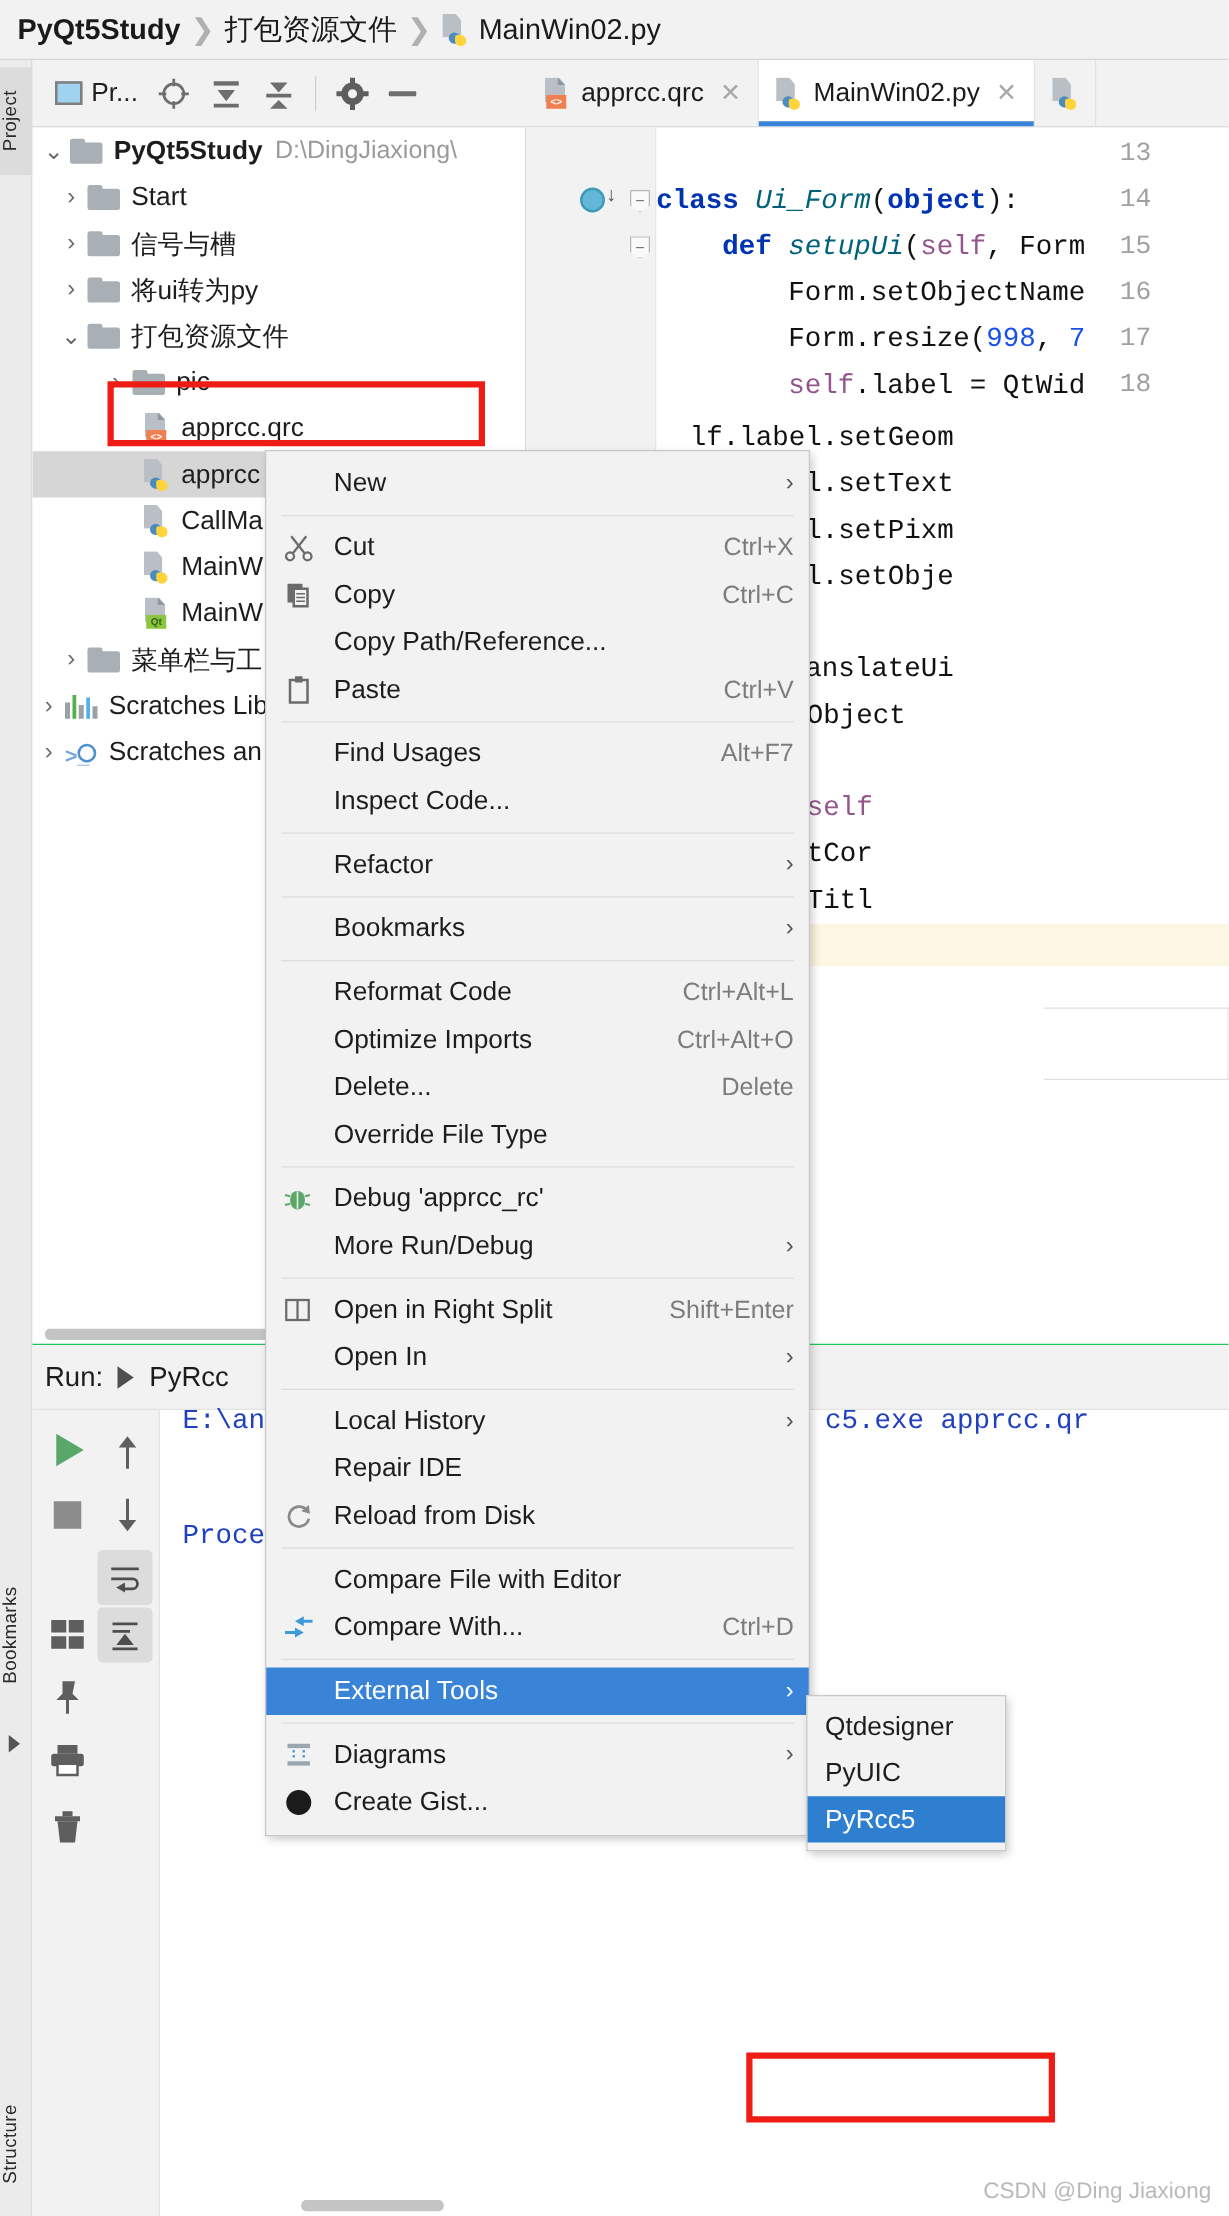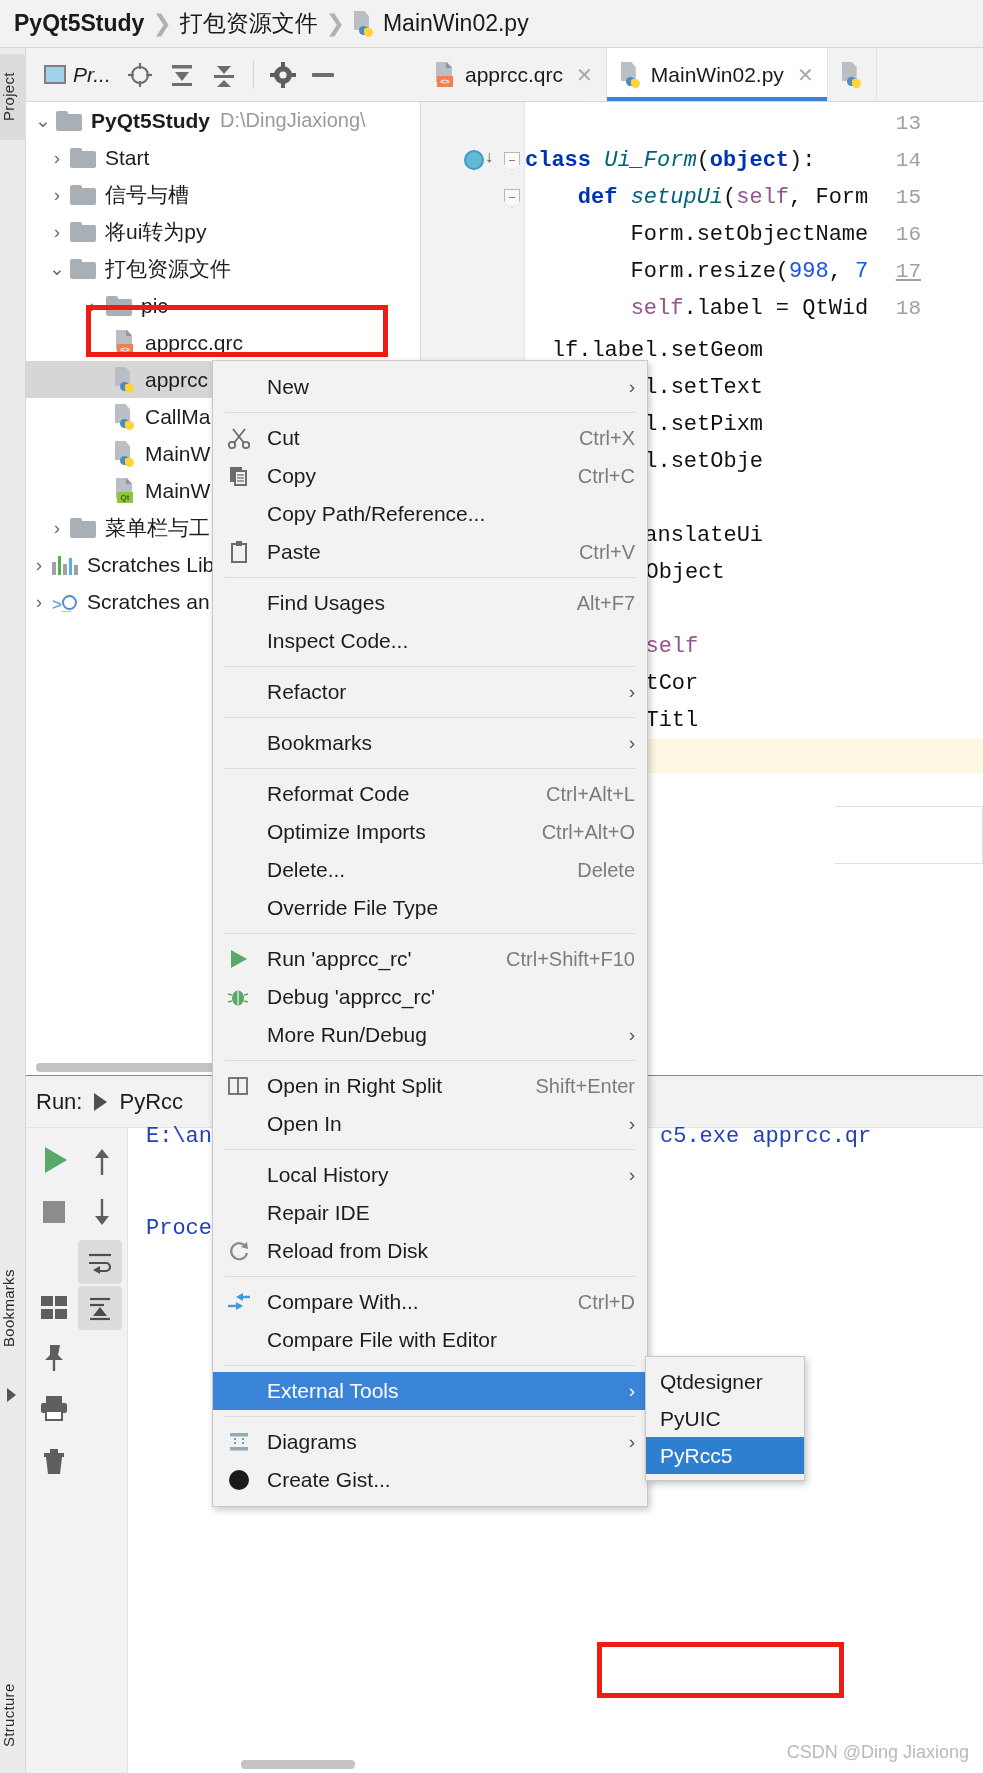--- a/index.html
+++ b/index.html
@@ -74,21 +74,21 @@
     border-top:7px solid transparent; border-bottom:7px solid transparent;
     border-left:9px solid #555;
   }
 
   
   .proj-toolbar{
     position:absolute; left:26px; top:48px; width:395px; height:54px;
     background:#f2f2f2; border-bottom:1px solid #d6d6d6;
     display:flex; align-items:center; gap:16px; padding-left:18px;
   }
-  .pt-item{ display:flex; align-items:center; gap:7px; cursor:default;font-style:italic; }
+  .pt-item{ display:flex; align-items:center; gap:7px; cursor:default; }
   .pt-label{ font-size:21px; color:#1f1f1f; }
   .pt-box{ width:22px;height:19px; border:2px solid #7f7f7f; background:#9fd3ef; }
   .sep-v{ width:1px; height:28px; background:#cfcfcf; }
   .minus-ic{ width:22px; height:4px; background:#6e6e6e; border-radius:1px;}
 
   
   .tabbar{
     position:absolute; left:421px; top:48px; width:562px; height:54px;
     background:#f2f2f2; border-bottom:1px solid #d6d6d6; display:flex; align-items:stretch;
   }
@@ -447,21 +447,21 @@
     <div class="scroll-thumb" style="left:10px; bottom:3px; width:200px;"></div>
   </div>
 
   <div class="editor">
     <div class="gutter"></div>
 
     <div class="lnum" style="top:10px;">13</div>
     <div class="lnum" style="top:47px;">14</div>
     <div class="lnum" style="top:84px;">15</div>
     <div class="lnum" style="top:121px;">16</div>
-    <div class="lnum" style="top:158px;text-decoration:underline;">17</div>
+    <div class="lnum" style="top:158px;">17</div>
     <div class="lnum" style="top:195px;">18</div>
 
     <div class="runmark" style="left:43px; top:48px;"></div>
     <div class="runmark-arrow" style="left:64px; top:46px;">↓</div>
     <div class="fold-mark" style="left:83px; top:50px;">−</div>
     <div class="fold-mark" style="left:83px; top:87px;">−</div>
 
     <div class="code" style="top:0px;">
 <span> </span>
     </div>
@@ -668,29 +668,20 @@
       <span class="mi-lbl">Delete...</span>
       <span class="mi-key">Delete</span>
     </div>
 
     <div class="mi">
       <span class="mi-ic"></span>
       <span class="mi-lbl">Override File Type</span>
     </div>
     <div class="msep"></div>
 
-    <div class="mi">
-      <span class="mi-ic">
-        <svg width="22" height="22" viewBox="0 0 22 22">
-            <polygon points="4,2 20,11 4,20" fill="#59a869"></polygon>
-          </svg>
-      </span>
-      <span class="mi-lbl">Run 'apprcc_rc'</span>
-      <span class="mi-key">Ctrl+Shift+F10</span>
-    </div>
 
     <div class="mi">
       <span class="mi-ic">
         <svg width="22" height="22" viewBox="0 0 22 22">
             <ellipse cx="11" cy="12" rx="6" ry="7.5" fill="#59a869"></ellipse>
             <line x1="1" y1="8" x2="5" y2="9" stroke="#59a869" stroke-width="1.8"></line>
             <line x1="21" y1="8" x2="17" y2="9" stroke="#59a869" stroke-width="1.8"></line>
             <line x1="1" y1="16" x2="5" y2="15" stroke="#59a869" stroke-width="1.8"></line>
             <line x1="21" y1="16" x2="17" y2="15" stroke="#59a869" stroke-width="1.8"></line>
             <line x1="11" y1="5" x2="11" y2="19" stroke="#f2f2f2" stroke-width="1.2"></line>
@@ -740,36 +731,36 @@
         <svg width="24" height="24" viewBox="0 0 24 24">
             <path d="M19 8 A8 8 0 1 0 20 14" fill="none" stroke="#8a8a8a" stroke-width="2.2"></path>
             <polygon points="20,3 21,10 14,8" fill="#8a8a8a"></polygon>
           </svg>
       </span>
       <span class="mi-lbl">Reload from Disk</span>
     </div>
     <div class="msep"></div>
 
     <div class="mi">
+      <span class="mi-ic"></span>
+      <span class="mi-lbl">Compare File with Editor</span>
+    </div>
+
+    <div class="mi">
       <span class="mi-ic">
         <svg width="24" height="22" viewBox="0 0 24 22">
             <line x1="1" y1="15" x2="14" y2="15" stroke="#3f9bd8" stroke-width="2.4"></line>
             <polygon points="16,15 9,11 9,19" fill="#3f9bd8"></polygon>
             <line x1="23" y1="6" x2="12" y2="6" stroke="#3f9bd8" stroke-width="2.4"></line>
             <polygon points="9,6 16,2 16,10" fill="#3f9bd8"></polygon>
           </svg>
       </span>
       <span class="mi-lbl">Compare With...</span>
       <span class="mi-key">Ctrl+D</span>
     </div>
-
-    <div class="mi">
-      <span class="mi-ic"></span>
-      <span class="mi-lbl">Compare File with Editor</span>
-    </div>
     <div class="msep"></div>
 
     <div class="mi sel">
       <span class="mi-ic"></span>
       <span class="mi-lbl">External Tools</span>
       <span class="mi-arrow">›</span>
     </div>
     <div class="msep"></div>
 
     <div class="mi">

